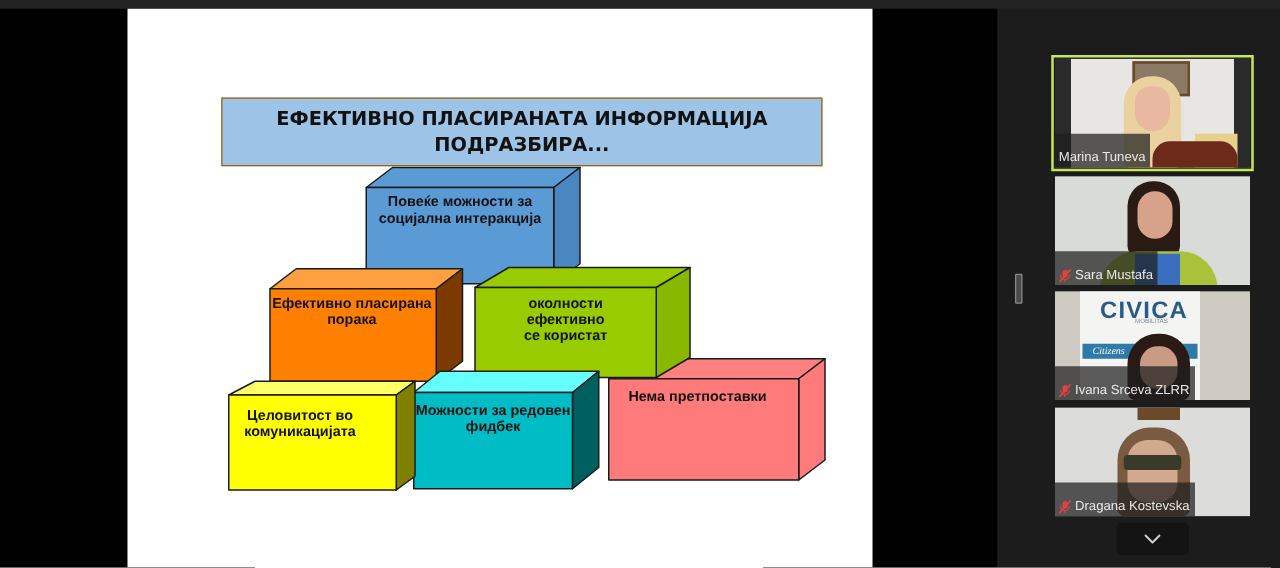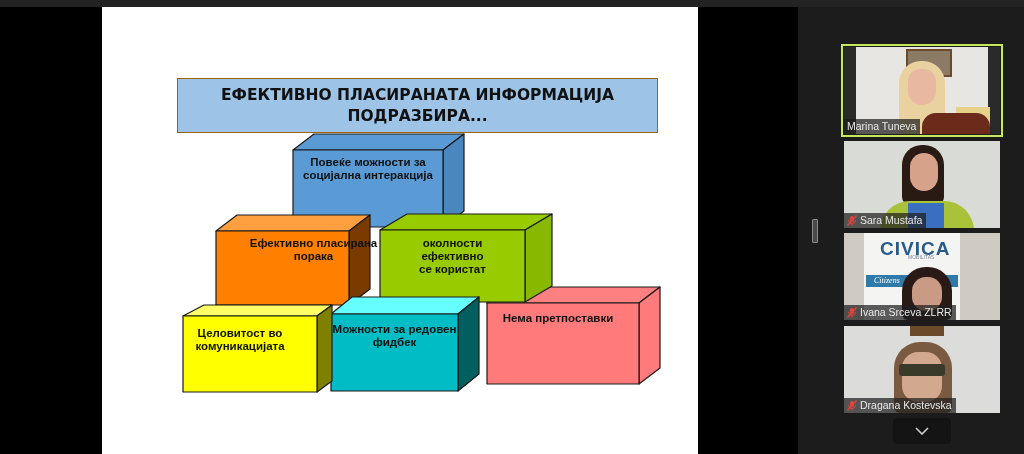--- a/index.html
+++ b/index.html
@@ -21,21 +21,21 @@
   svg.cubes { position:absolute; left:0; top:0; }
   .cube-label {
     position:absolute; text-align:center; font-weight:bold; font-size:11.5px; line-height:13px; color:#111;
     font-family:"Liberation Sans", sans-serif;
   }
   .side-panel { position:absolute; left:798px; top:7px; width:226px; height:447px; background:#1c1c1c; }
   .drag-handle { position:absolute; left:812px; top:219px; width:4px; height:22px; border:1px solid #8a8a8a; border-radius:1px; background:#4a4a4a; }
   .tile { position:absolute; left:844px; width:156px; height:87px; background:#555; overflow:hidden; }
   .tile.active { outline:2px solid #c8e65a; outline-offset:1px; }
   .tile .label {
-    position:absolute; left:0; bottom:0; height:15px; padding:0 4px 0 3px;
+    position:absolute; left:0; bottom:0; height:15px; padding:12px 4px 0 3px;
     background:rgba(30,30,30,0.72); color:#e8e8e8; font-size:10.5px; line-height:15px;
     display:flex; align-items:center; gap:3px; white-space:nowrap;
   }
   .mic { width:10px; height:11px; position:relative; }
   .scene { position:absolute; inset:0; }
   .more-btn { position:absolute; left:893px; top:418px; width:58px; height:26px; background:#141414; border-radius:4px;
     display:flex; align-items:center; justify-content:center; }
 </style>
 </head>
 <body>
@@ -89,21 +89,21 @@
         <polygon points="215,309 230,298 230,374 215,385" fill="#808000"></polygon>
         <rect x="81" y="309" width="134" height="76" fill="#ffff00"></rect>
       </g>
     </g>
   </svg>
 
   <div class="cube-label" style="left:191px; top:149px; width:150px;">
     <div>Повеќе можности за</div>
       <div>социјална интеракција</div>
   </div>
-  <div class="cube-label" style="left:114px; top:230px; width:131px;padding-left:32px;">
+  <div class="cube-label" style="left:114px; top:230px; width:131px;">
     <div>Ефективно пласирана</div>
       <div>порака</div>
   </div>
   <div class="cube-label" style="left:278px; top:230px; width:145px;">
       <div>околности</div>
     <div>ефективно</div>
       <div>се користат</div>
   </div>
   <div class="cube-label" style="left:81px; top:320px; width:114px;">
     <div>Целовитост во</div>

